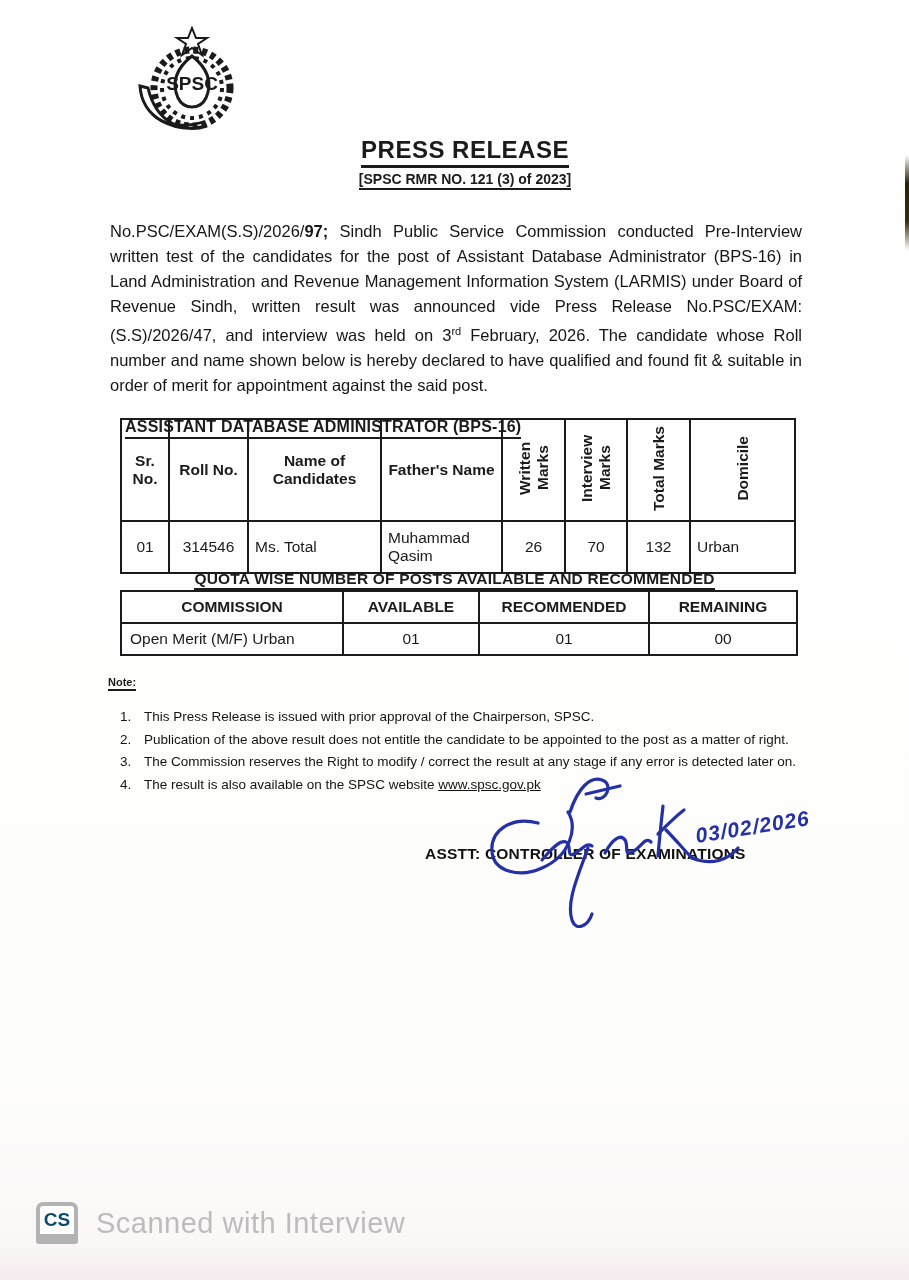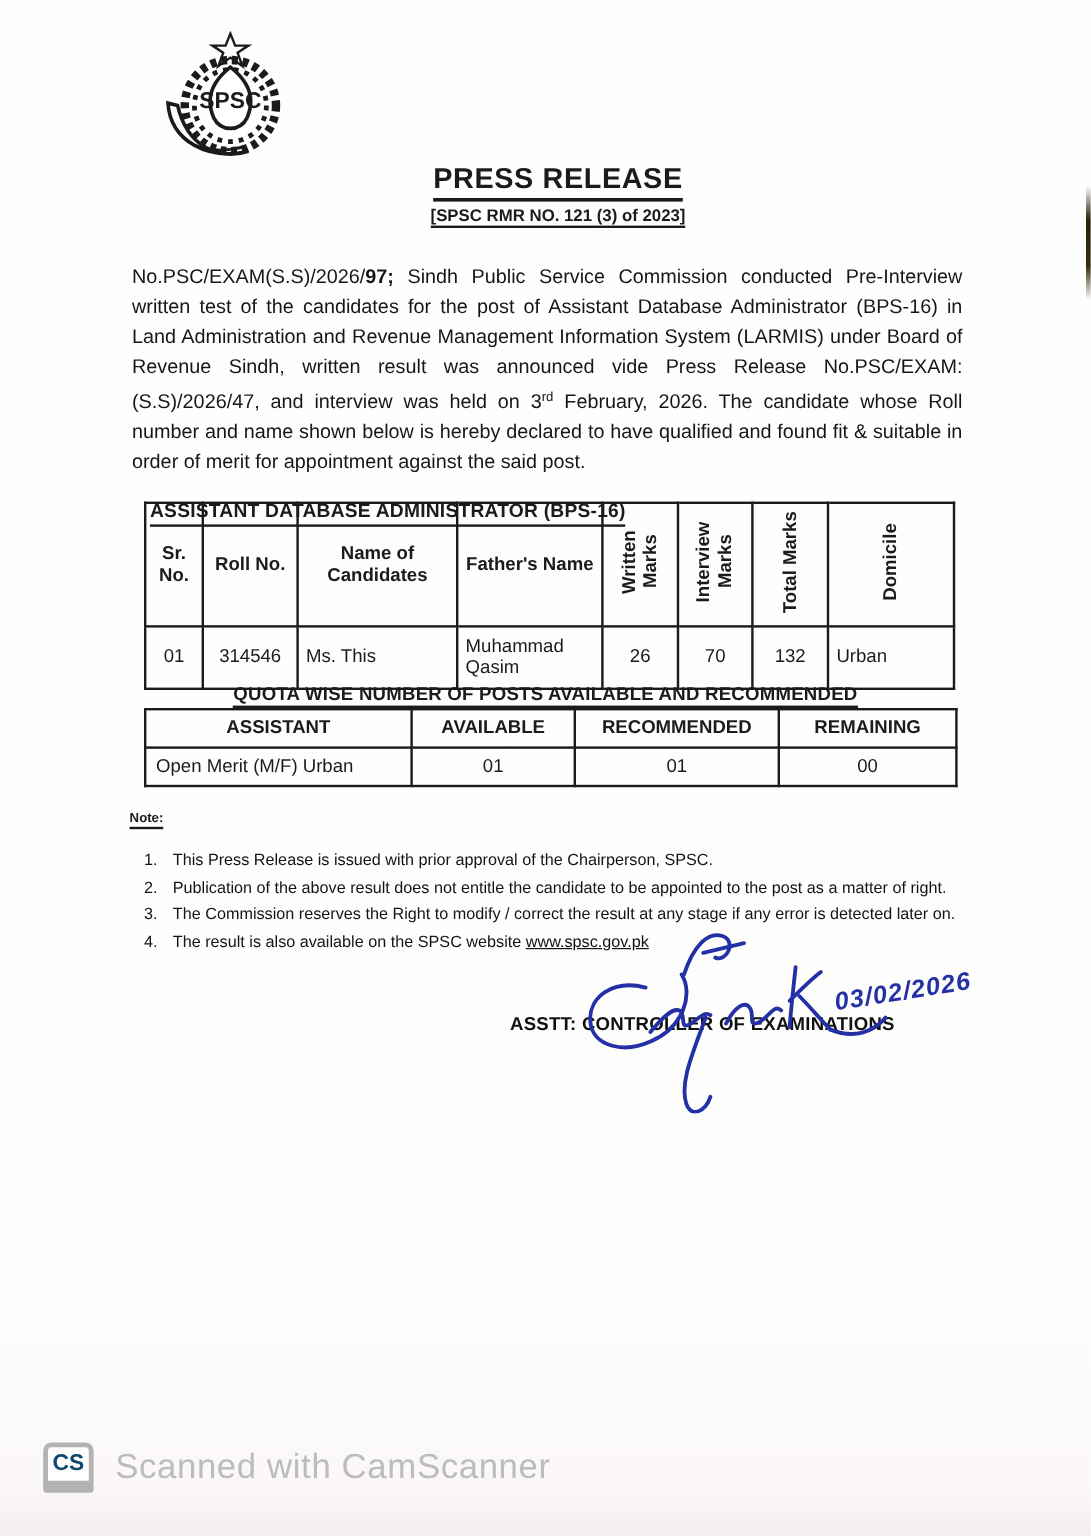--- a/index.html
+++ b/index.html
@@ -141,21 +141,21 @@
       <th>Name of Candidates</th>
       <th>Father's Name</th>
       <th><span class="vert">Written Marks</span></th>
       <th><span class="vert">Interview Marks</span></th>
       <th><span class="vert">Total Marks</span></th>
       <th><span class="vert">Domicile</span></th>
     </tr>
     <tr>
       <td class="ta-c">01</td>
       <td class="ta-c">314546</td>
-      <td class="ta-l">Ms. This</td>
+      <td class="ta-l">Ms. Total</td>
       <td class="ta-l">Muhammad Qasim</td>
       <td class="ta-c">26</td>
       <td class="ta-c">70</td>
       <td class="ta-c">132</td>
       <td class="ta-l">Urban</td>
     </tr>
     </tbody>
   </table>
 
   <div class="quota-title">
@@ -164,21 +164,21 @@
 
   <table class="quota-table">
     <colgroup>
       <col style="width:222px">
         <col style="width:136px">
         <col style="width:170px">
         <col style="width:148px">
     </colgroup>
     <tbody>
     <tr>
-      <th>ASSISTANT</th>
+      <th>COMMISSION</th>
       <th>AVAILABLE</th>
       <th>RECOMMENDED</th>
       <th>REMAINING</th>
     </tr>
     <tr>
       <td class="alloc">Open Merit (M/F) Urban</td>
       <td>01</td>
       <td>01</td>
       <td>00</td>
     </tr>
@@ -225,17 +225,17 @@
         <path d="M246 62 C 256 72 264 82 272 90"></path>
         <path d="M272 90 C 292 98 308 92 318 80"></path>
 
         <path d="M168 80 C 158 108 146 134 152 152 C 156 164 168 158 172 146"></path>
       </g>
     </svg>
   </div>
 
   <div class="cs-footer">
     <div class="cs-badge">CS</div>
-    <div class="cs-text">Scanned with CamScanner</div>
+    <div class="cs-text">Scanned with Interview</div>
   </div>
 
   <div class="edge-sliver"></div>
 </div>
 
 </body></html>

